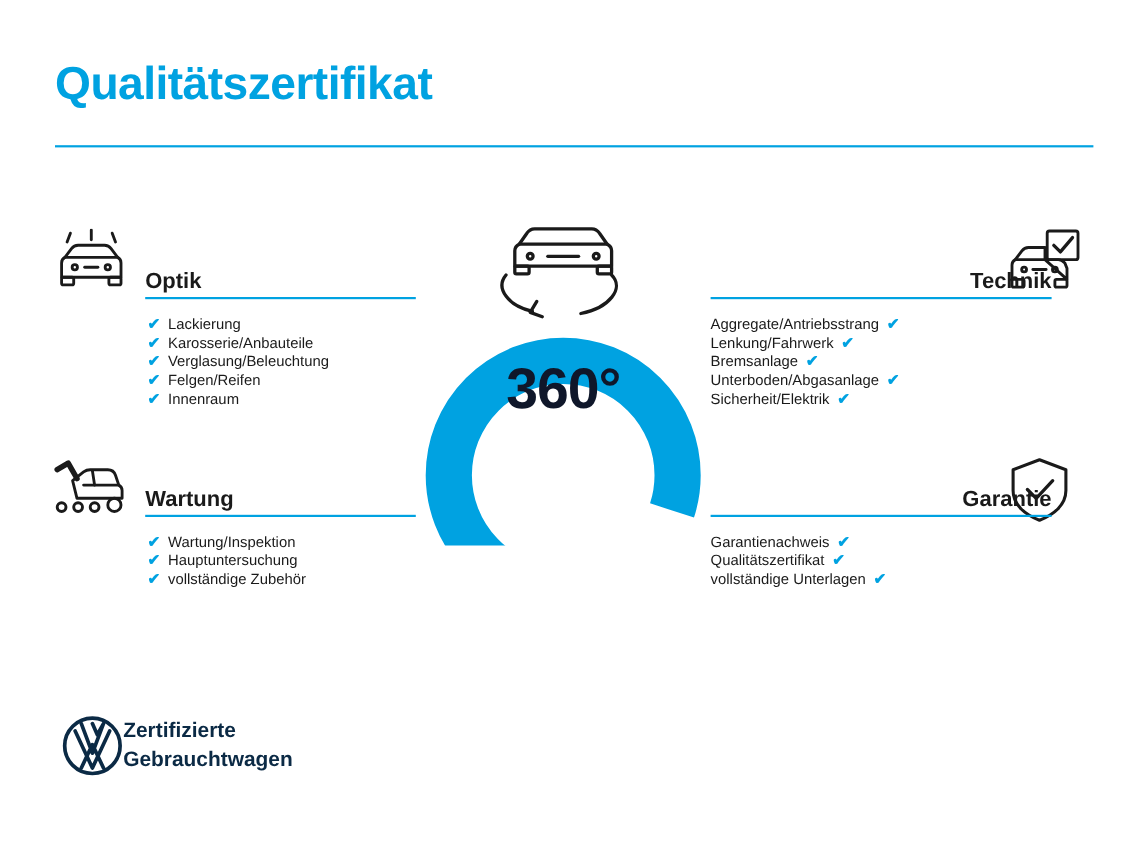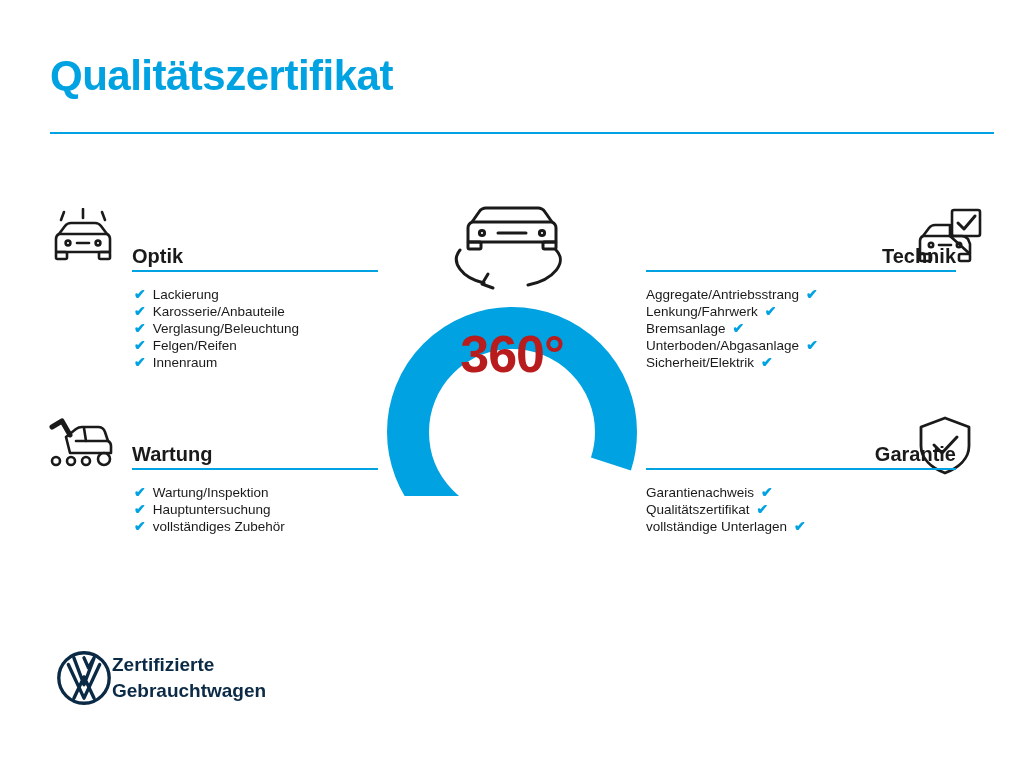--- a/index.html
+++ b/index.html
@@ -113,21 +113,21 @@
   }
   .badge svg { display: block; }
   .badge-360 {
     position: absolute;
     left: 0;
     top: 128px;
     width: 272px;
     text-align: center;
     font-size: 52px;
     font-weight: bold;
-    color: #b91c1c;
+    color: #0f172a;
     letter-spacing: -1px;
   }
 
   
   .footer {
     position: absolute;
     left: 56px;
     top: 650px;
     display: flex;
     align-items: center;
@@ -241,21 +241,21 @@
   </div>
 
   <div class="col col-left block-wartung">
     <div class="block-head">
       <div class="block-title">Wartung</div>
       <div class="block-rule"></div>
     </div>
     <ul class="items">
       <li class="item"><span class="check">✔</span><span>Wartung/Inspektion</span></li>
       <li class="item"><span class="check">✔</span><span>Hauptuntersuchung</span></li>
-      <li class="item"><span class="check">✔</span><span>vollständiges Zubehör</span></li>
+      <li class="item"><span class="check">✔</span><span>vollständige Zubehör</span></li>
     </ul>
   </div>
 
   <div class="col col-right block-technik">
     <div class="block-head">
       <div class="block-title">Technik</div>
       <div class="block-rule"></div>
     </div>
     <ul class="items">
       <li class="item"><span>Aggregate/Antriebsstrang</span><span class="check">✔</span></li>

